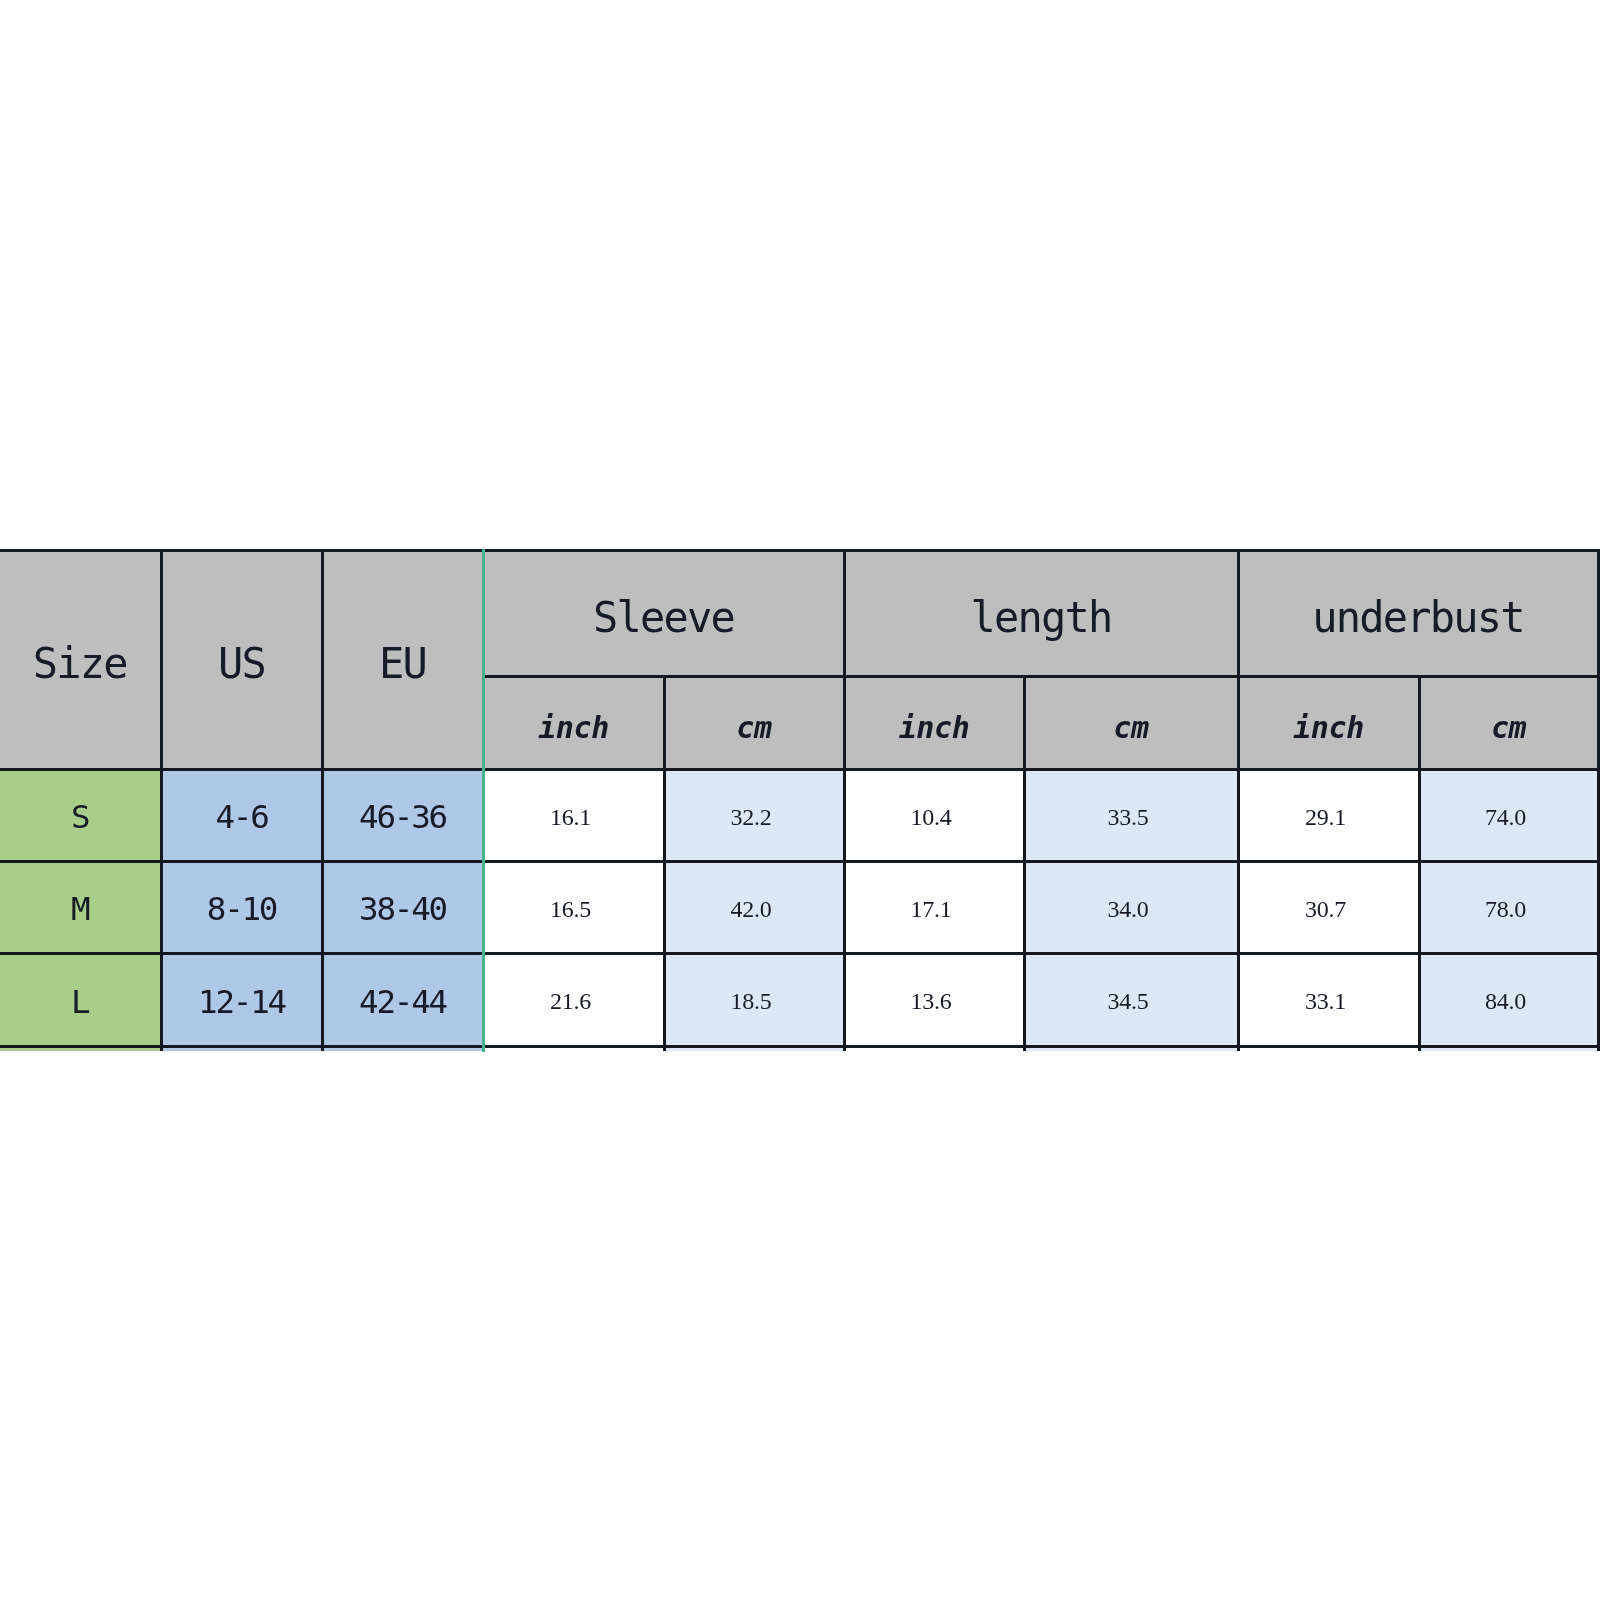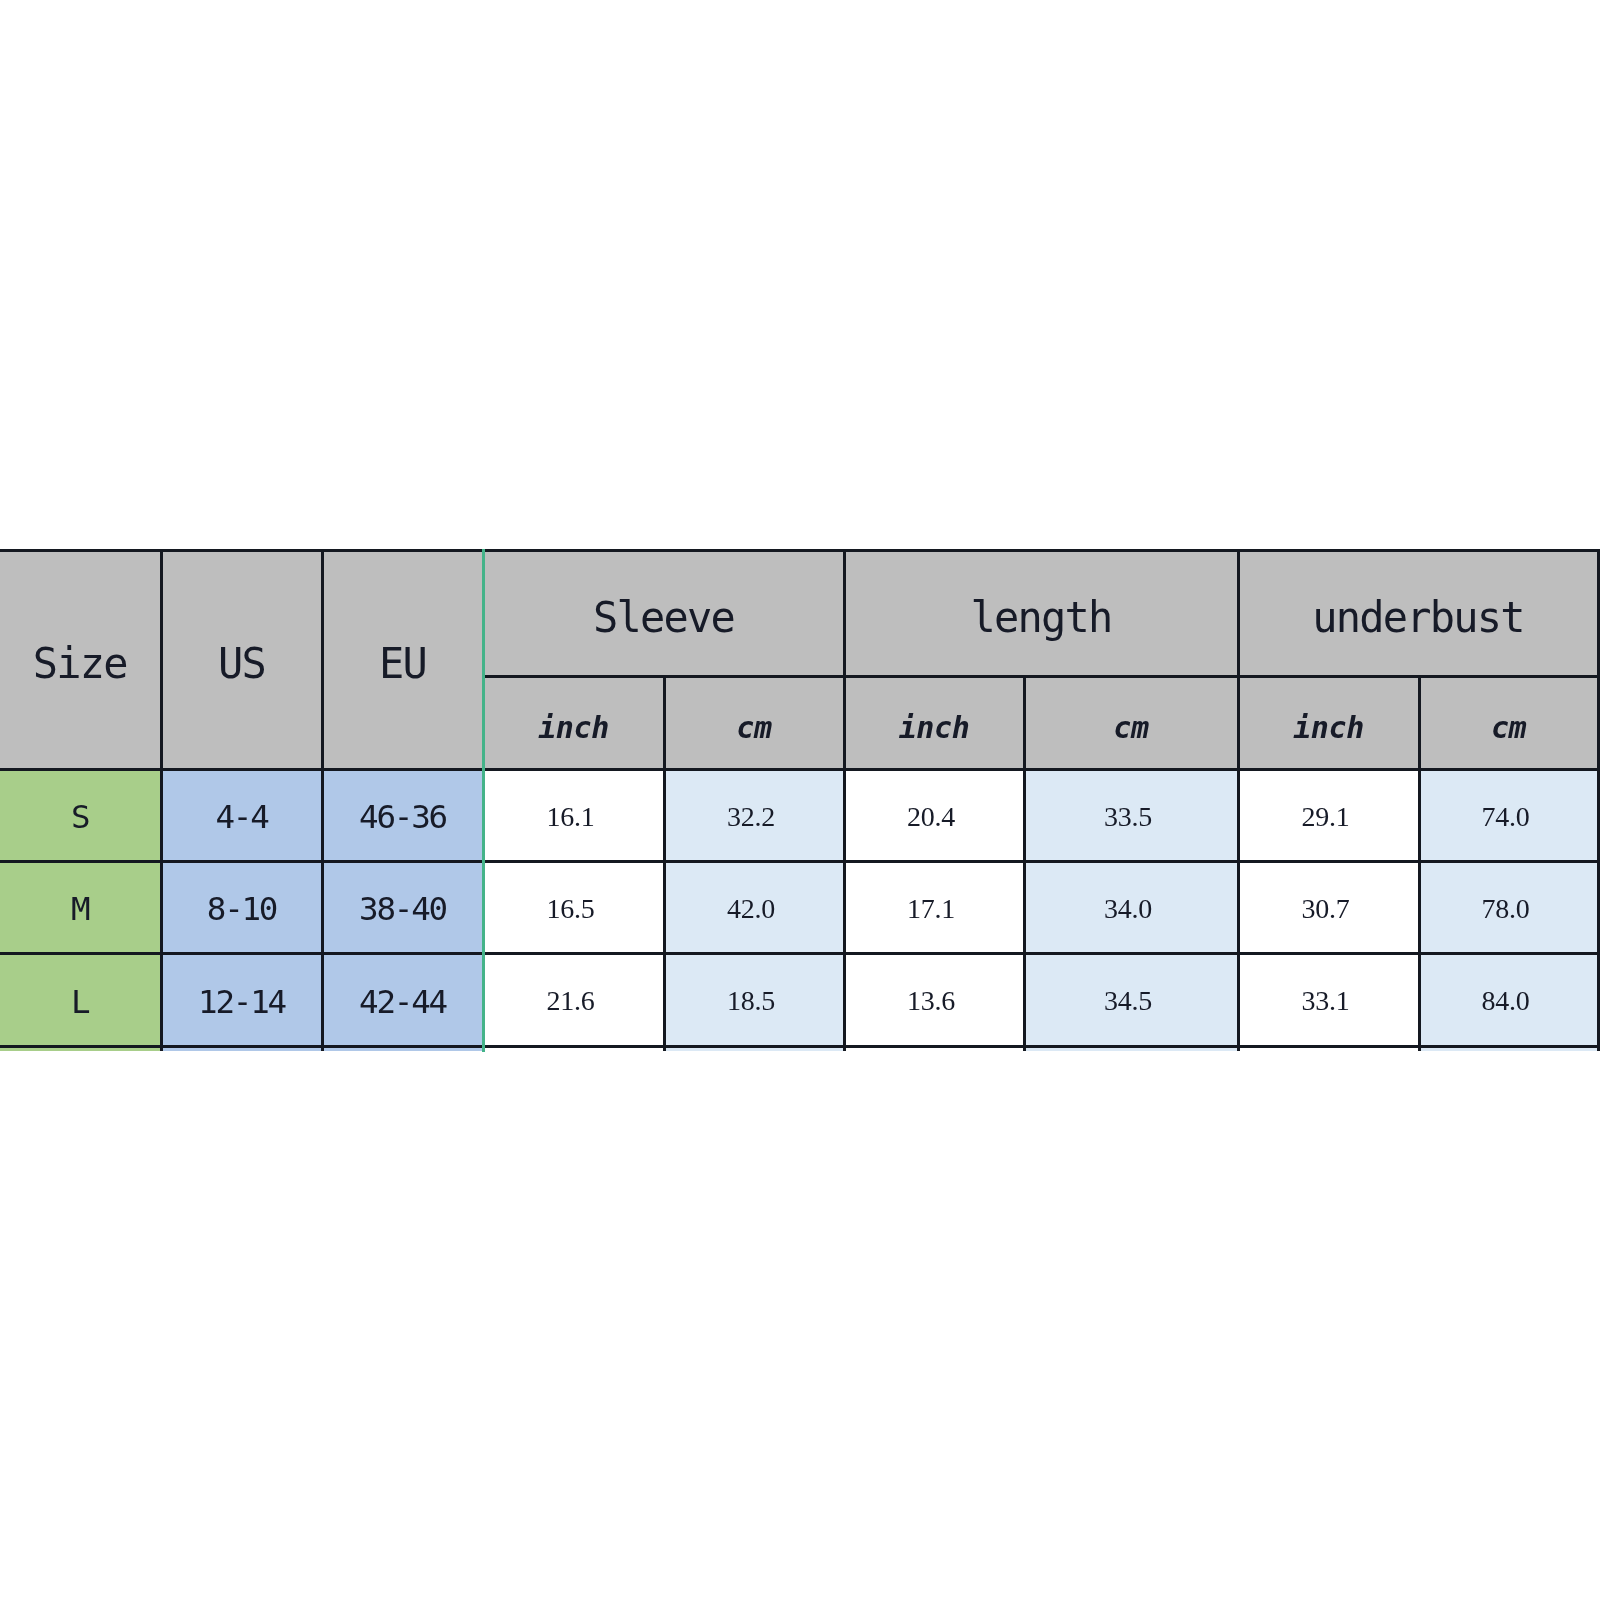--- a/index.html
+++ b/index.html
@@ -13,21 +13,21 @@
   .tbl td > span{display:inline-block;position:relative;}
 
   .hdr{background:var(--header-grey,#bebebe);}
 
   .mono{font-family:"DejaVu Sans Mono",monospace;}
   .serif{font-family:"Liberation Serif",serif;}
 
   .grp   {font-size:42px;letter-spacing:-1.8px;color:var(--text-col,#171b28);}
   .unit  {font-size:30px;font-style:italic;font-weight:bold;letter-spacing:-0.4px;color:var(--text-col,#171b28);}
   .sz    {font-size:32.5px;letter-spacing:-2.2px;color:var(--text-col,#171b28);}
-  .num   {font-size:28px;letter-spacing:-0.2px;color:var(--text-col,#171b28);}
+  .num   {font-size:24px;letter-spacing:-0.2px;color:var(--text-col,#171b28);}
   .grp  > span{top:4px;}
   .unit > span{top:5px;}
   .sz   > span{top:2px;}
   .num  > span{top:1px;left:-3px;}
 
   .c-size {background:var(--size-green,#a8ce8a);}
   .c-us   {background:var(--us-blue,#b0c8e8);}
   .c-white{background:var(--cell-white,#ffffff);}
   .c-lblue{background:var(--cm-lblue,#dce9f5);}
 
@@ -70,25 +70,25 @@
       <td class="hdr mono unit"><span>inch</span></td>
       <td class="hdr mono unit"><span>cm</span></td>
       <td class="hdr mono unit"><span>inch</span></td>
       <td class="hdr mono unit"><span>cm</span></td>
       <td class="hdr mono unit"><span>inch</span></td>
       <td class="hdr mono unit"><span>cm</span></td>
     </tr>
 
     <tr class="r-data">
       <td class="c-size mono sz"><span>S</span></td>
-      <td class="c-us mono sz"><span>4-4</span></td>
+      <td class="c-us mono sz"><span>4-6</span></td>
       <td class="c-us mono sz"><span>46-36</span></td>
       <td class="c-white serif num"><span>16.1</span></td>
       <td class="c-lblue serif num"><span>32.2</span></td>
-      <td class="c-white serif num"><span>20.4</span></td>
+      <td class="c-white serif num"><span>10.4</span></td>
       <td class="c-lblue serif num"><span>33.5</span></td>
       <td class="c-white serif num"><span>29.1</span></td>
       <td class="c-lblue serif num"><span>74.0</span></td>
     </tr>
     <tr class="r-data">
       <td class="c-size mono sz"><span>M</span></td>
       <td class="c-us mono sz"><span>8-10</span></td>
       <td class="c-us mono sz"><span>38-40</span></td>
       <td class="c-white serif num"><span>16.5</span></td>
       <td class="c-lblue serif num"><span>42.0</span></td>

